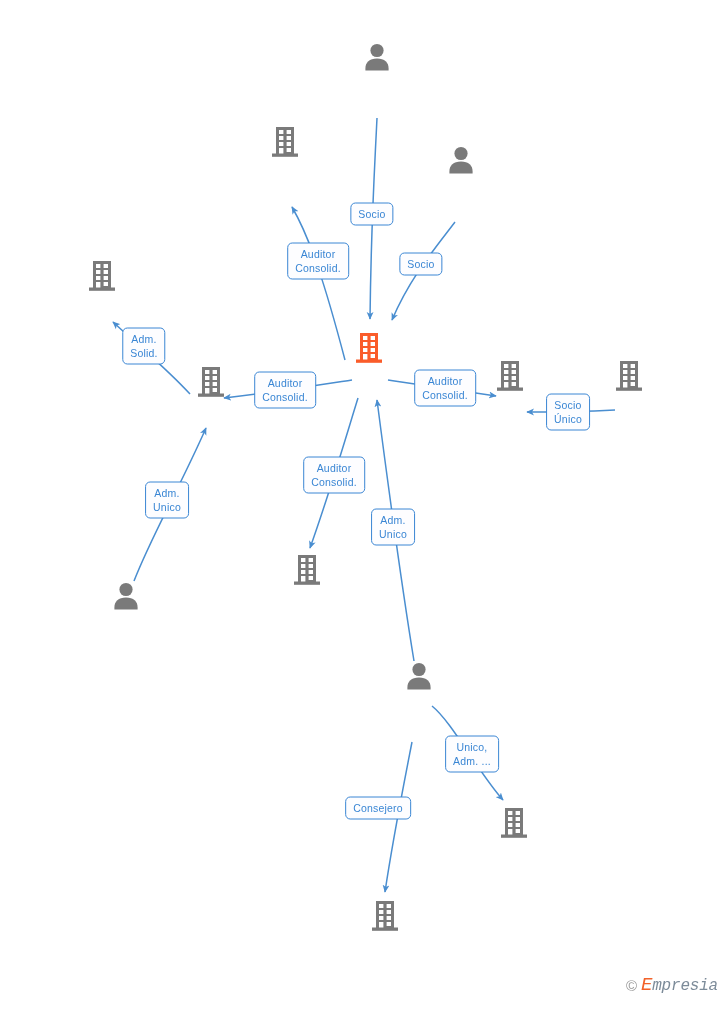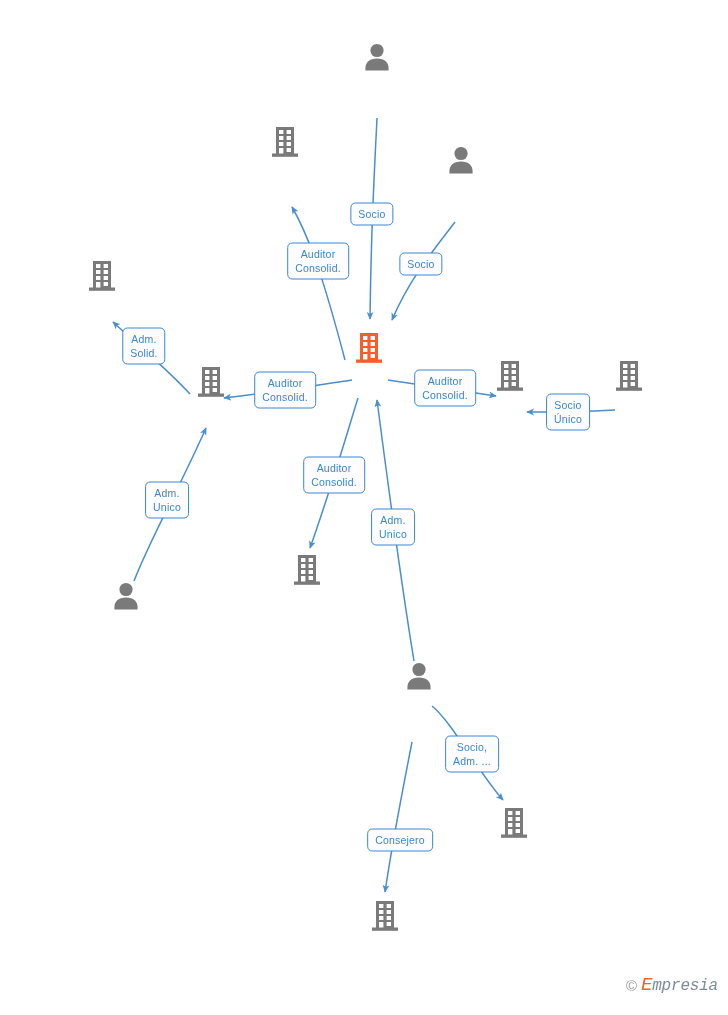--- a/index.html
+++ b/index.html
@@ -295,23 +295,23 @@
       <div class="edge-label" style="left: 445px; top: 388px;">Auditor
 Consolid.</div>
       <div class="edge-label" style="left: 568px; top: 412px;">Socio
 Único</div>
       <div class="edge-label" style="left: 334px; top: 475px;">Auditor
 Consolid.</div>
       <div class="edge-label" style="left: 167px; top: 500px;">Adm.
 Unico</div>
       <div class="edge-label" style="left: 393px; top: 527px;">Adm.
 Unico</div>
-      <div class="edge-label" style="left: 472px; top: 754px;">Socio,
+      <div class="edge-label" style="left: 472px; top: 754px;">Unico,
 Adm. ...</div>
-      <div class="edge-label" style="left: 400px; top: 808px; margin-top: 32px;">Consejero</div>
+      <div class="edge-label" style="left: 378px; top: 808px;">Consejero</div>
     </div>
 
   <div id="watermark">
     <span class="copy">©</span>
     <span class="brand"><span class="cap">E</span><span>mpresia</span></span>
   </div>
 
 </div>
 
 </body></html>

